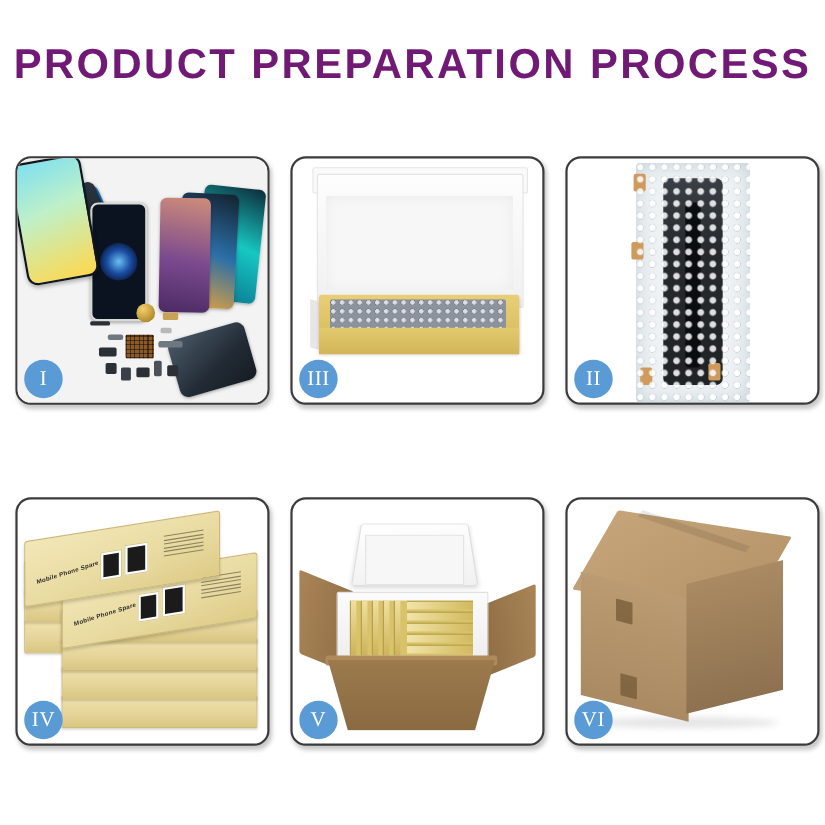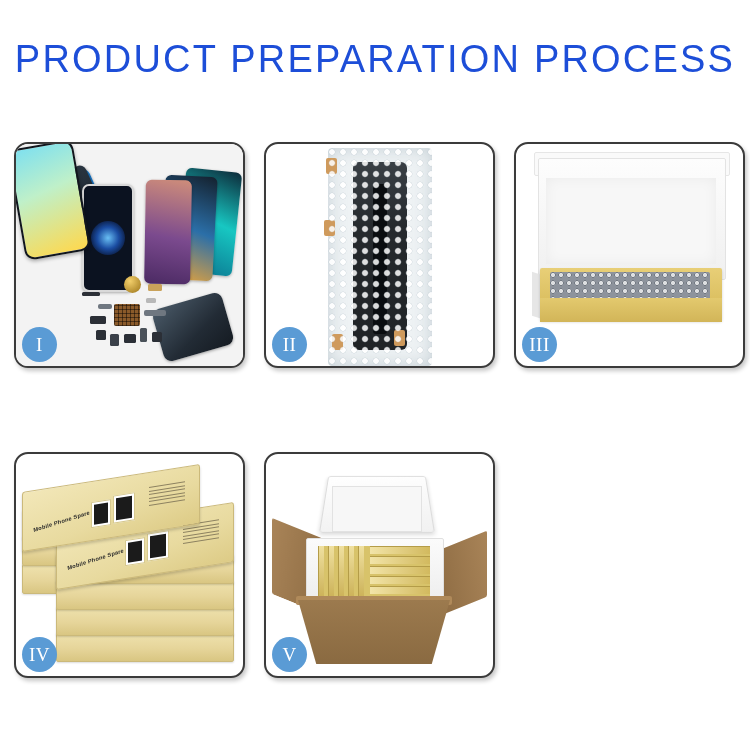--- a/index.html
+++ b/index.html
@@ -17,24 +17,24 @@
   }
 
   
   .header {
     text-align: center;
     padding-top: 40px;
   }
   .title {
     font-family: "Liberation Sans", sans-serif;
     font-size: 38px;
-    font-weight: 400;
+    font-weight: 700;
     letter-spacing: 2.2px;
     line-height: 1.0;
-    color: #1d4ed8;
+    color: #701a75;
     margin: 0;
     white-space: nowrap;
   }
   .subtitle {
     font-family: "Liberation Sans", sans-serif;
     font-size: 15.5px;
     font-weight: 400;
     letter-spacing: 0.35px;
     color: #1c1c1c;
     margin: 14px 0 0 0;
@@ -481,45 +481,45 @@
         <i style="left:34px;top:58px;width:12px;height:9px;"></i>
         <i style="left:50px;top:52px;width:7px;height:14px;background:#4a5159;"></i>
         <i style="left:62px;top:56px;width:10px;height:10px;"></i>
         <div class="p1-flex" style="left:54px;top:34px;width:22px;height:6px;"></div>
         <div class="p1-flex" style="left:8px;top:28px;width:14px;height:5px;"></div>
       </div>
     </div>
     <div class="badge">I</div>
   </div>
 
+  <div class="panel p3">
+    <div class="panel-inner">
+      <div class="p3-lidtop"></div>
+      <div class="p3-lid"></div>
+      <div class="p3-foam"></div>
+      <div class="p3-trayleft"></div>
+      <div class="p3-tray"></div>
+      <div class="p3-bubble"></div>
+      <div class="p3-trayfront"></div>
+    </div>
+    <div class="badge">III</div>
+  </div>
+
   <div class="panel p2">
     <div class="panel-inner">
       <div class="p2-bag"></div>
       <div class="p2-part"></div>
       <div class="p2-strip"></div>
       <div class="p2-tape" style="left:60px;top:14px;"></div>
       <div class="p2-tape" style="left:58px;top:76px;"></div>
       <div class="p2-tape" style="left:66px;bottom:16px;"></div>
       <div class="p2-tape" style="left:128px;bottom:20px;"></div>
       <div class="p2-overlay"></div>
     </div>
     <div class="badge">II</div>
-  </div>
-
-  <div class="panel p3">
-    <div class="panel-inner">
-      <div class="p3-lidtop"></div>
-      <div class="p3-lid"></div>
-      <div class="p3-foam"></div>
-      <div class="p3-trayleft"></div>
-      <div class="p3-tray"></div>
-      <div class="p3-bubble"></div>
-      <div class="p3-trayfront"></div>
-    </div>
-    <div class="badge">III</div>
   </div>
 
   <div class="panel p4">
     <div class="panel-inner">
       <div class="p4-stack">
 
         <div class="p4-box" style="left:0px;top:92px;"></div>
         <div class="p4-box" style="left:0px;top:64px;"></div>
         <div class="p4-box" style="left:0px;top:38px;"></div>
 
@@ -586,14 +586,26 @@
           <u style="top:20px;"></u>
         <u style="top:30px;"></u>
           <u style="top:40px;"></u>
       </div>
       <div class="p5-rim"></div>
       <div class="p5-body"></div>
     </div>
     <div class="badge">V</div>
   </div>
 
+  <div class="panel p6">
+    <div class="panel-inner">
+      <div class="p6-shadow"></div>
+      <div class="p6-top"></div>
+      <div class="p6-seam"></div>
+      <div class="p6-left"></div>
+      <div class="p6-right"></div>
+      <div class="p6-tape" style="left:44px;top:92px;transform:skewY(14deg);"></div>
+      <div class="p6-tape" style="left:48px;top:160px;transform:skewY(14deg);"></div>
+    </div>
+    <div class="badge">VI</div>
+  </div>
 
 </div>
 
 </body></html>

